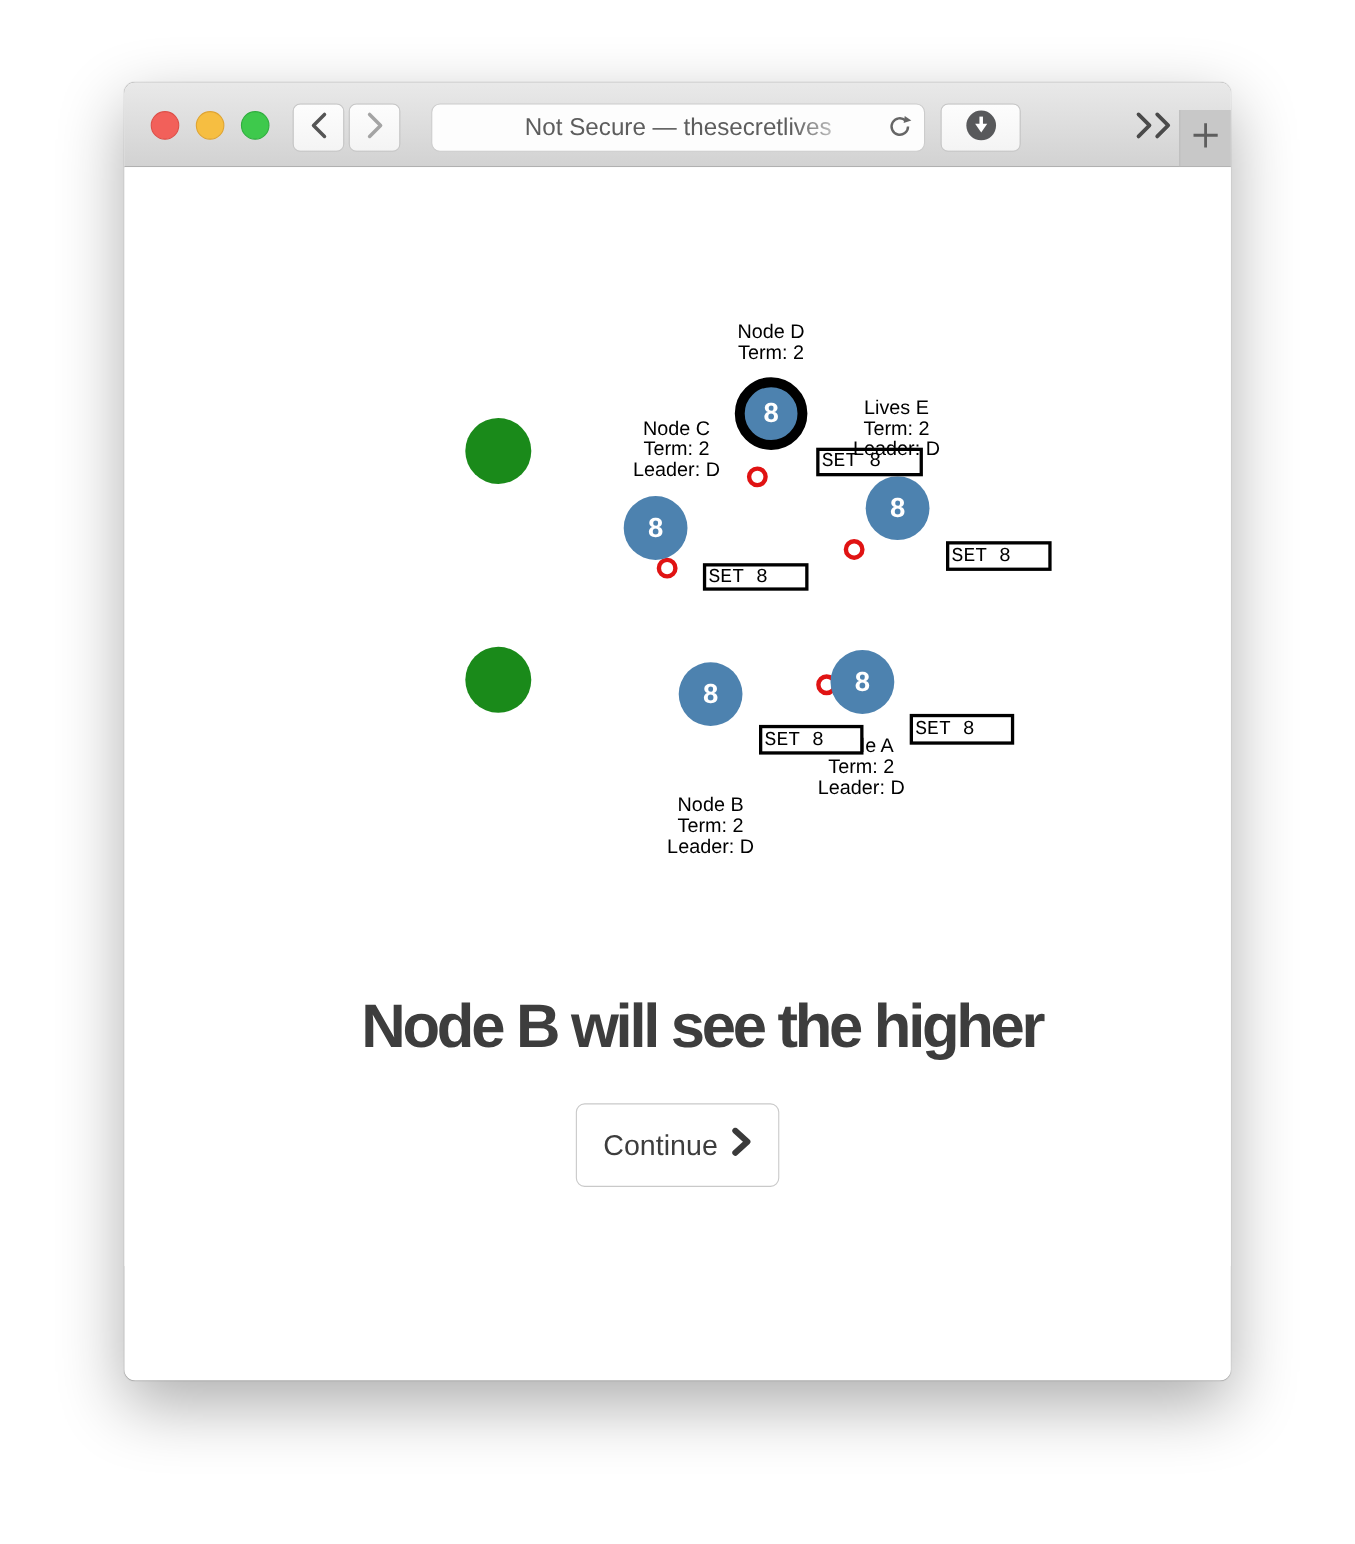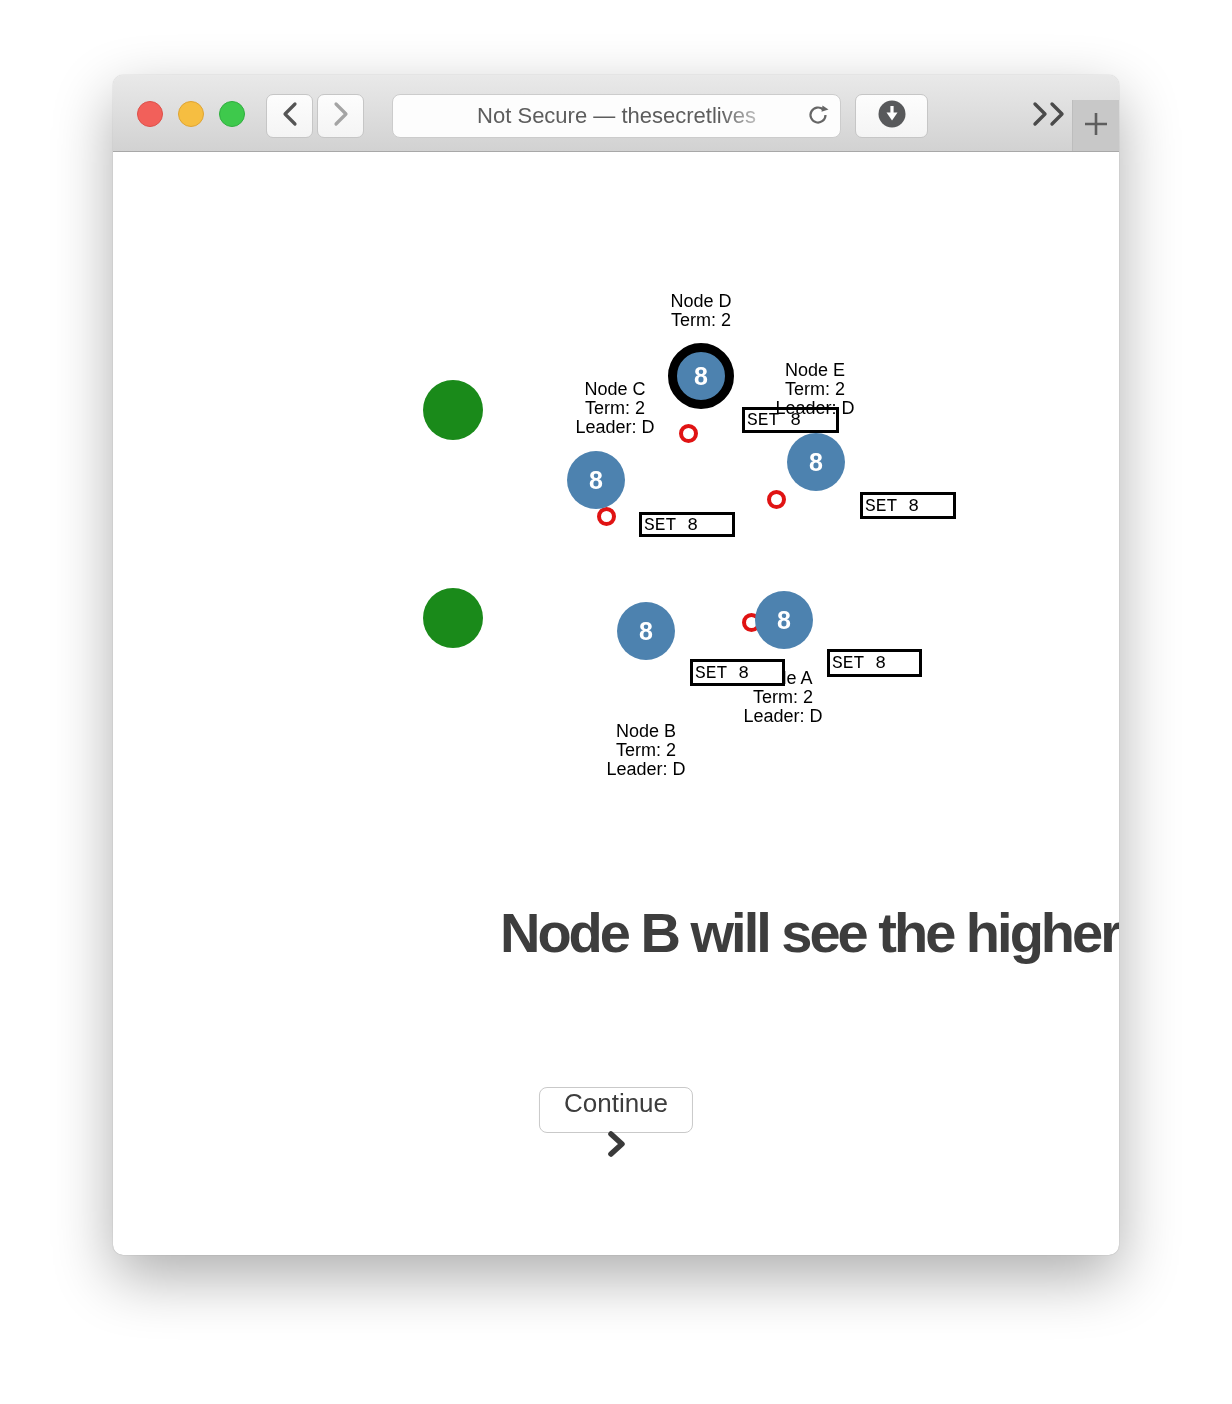--- a/index.html
+++ b/index.html
@@ -105,27 +105,27 @@
   .msgbox { position:absolute; background:#ffffff; border:3px solid #000000;
             font-family:"Liberation Mono", monospace; font-size:18px; color:#000;
             display:flex; align-items:center; padding-left:2px; white-space:pre; }
   .msgbox.m0 { left:629px; top:255px; width:97px; height:26px; z-index:5; }
   .msgbox.m1 { left:526px; top:360px; width:96px; height:25px; }
   .msgbox.m2 { left:747px; top:340px; width:96px; height:27px; }
   .msgbox.m3 { left:577px; top:507px; width:95px; height:27px; z-index:4; }
   .msgbox.m4 { left:714px; top:497px; width:95px; height:28px; }
 
   
-  .caption { position:absolute; left:0; right:0; top:748px; text-align:right;
+  .caption { position:absolute; left:0; right:0; top:748px; text-align:center;
              font-size:56px; font-weight:700; letter-spacing:-3px; line-height:66px; color:#3d3d3d;padding-left:44px; }
   .continue {
-    position:absolute; left:50%; top:935px; transform:translateX(-50%);
-    height:46px; padding:0 24px; background:#ffffff;
+    position:absolute; left:50%; top:851px; transform:translateX(-50%);
+    height:76px; padding:0 24px; background:#ffffff;
     border:1.5px solid #c9c9c9; border-radius:8px;
-    display:flex; align-items:center; gap:12px; font-size:26px; color:#3d3d3d;flex-direction:column;
+    display:flex; align-items:center; gap:12px; font-size:26px; color:#3d3d3d;
   }
 </style>
 </head>
 <body>
 
 <div class="window">
 
   <div class="titlebar">
     <div class="tl close"></div>
     <div class="tl minimize"></div>
@@ -189,21 +189,21 @@
 
 
   <div class="content">
     <div class="viz">
 
       <div class="client c1"></div>
       <div class="client c2"></div>
 
       <div class="nlabel ld"><span>Node D</span><br><span>Term: 2</span></div>
       <div class="nlabel lc"><span>Node C</span><br><span>Term: 2</span><br><span>Leader: D</span></div>
-      <div class="nlabel le"><span>Node E</span><br><span>Term: 2</span><br><span>Leader: D</span></div>
+      <div class="nlabel le"><span>Lives E</span><br><span>Term: 2</span><br><span>Leader: D</span></div>
       <div class="nlabel lb"><span>Node B</span><br><span>Term: 2</span><br><span>Leader: D</span></div>
       <div class="nlabel la"><span>Node A</span><br><span>Term: 2</span><br><span>Leader: D</span></div>
 
       <div class="msgdot rd"></div>
       <div class="msgdot rc"></div>
       <div class="msgdot re"></div>
       <div class="msgdot ra"></div>
 
       <div class="node leader nd">
           <span class="val">8</span>

